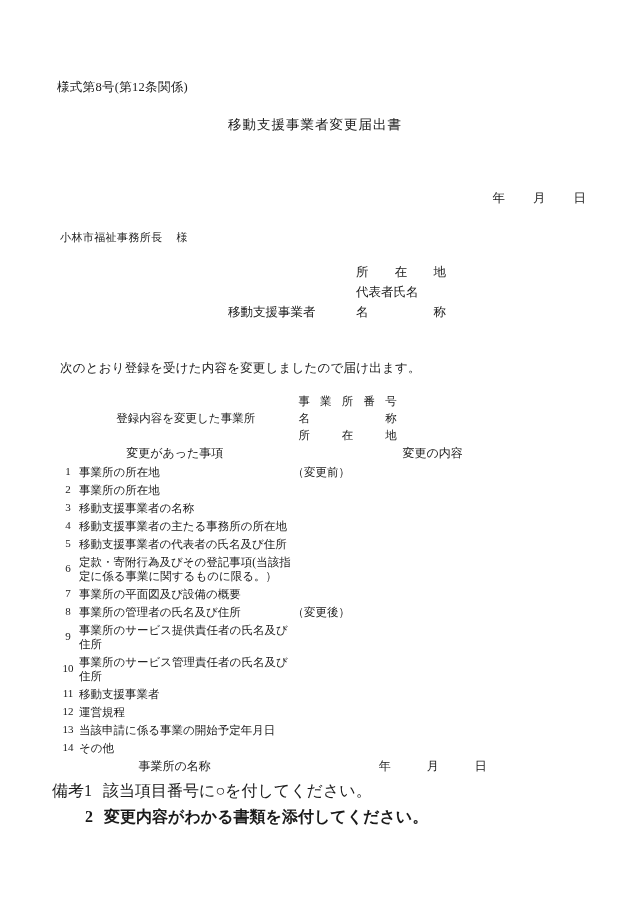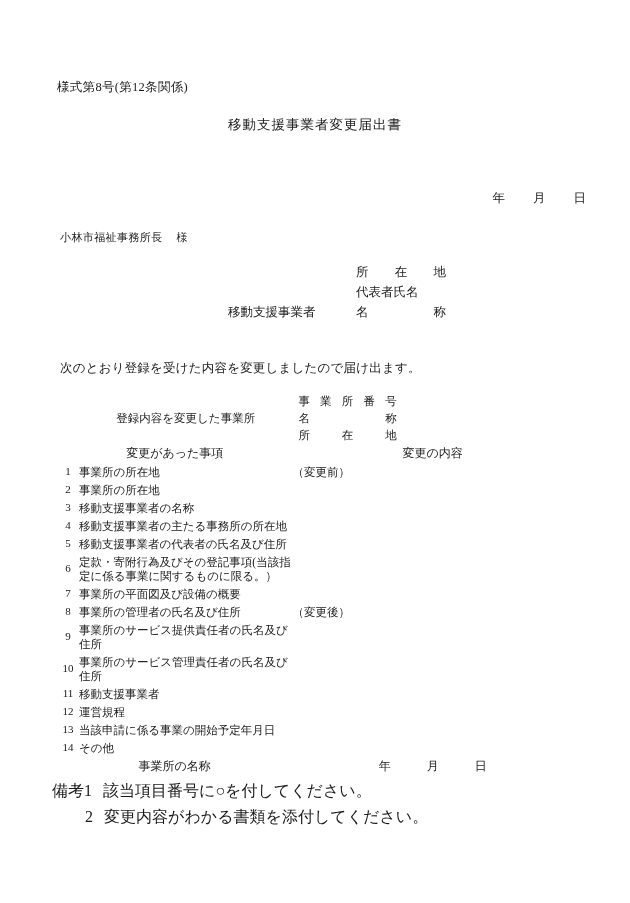--- a/index.html
+++ b/index.html
@@ -132,21 +132,21 @@
   .content-label { padding-left: 5px; font-size: 11.5px; }
 
   
   .remarks {
     position: absolute;
     left: 52px;
     top: 778px;
     font-size: 16px;
     line-height: 1.65;
   }
-  .remarks .r2 { padding-left: 33px; }
+  .remarks .r2 { padding-left: 33px; font-weight: bold; }
   .remarks .lg { display: inline-block; width: 11px; }
 </style>
 </head>
 <body>
 
 <div class="page">
 
   <div class="form-no">様式第8号(第12条関係)</div>
 
   <div class="doc-title">移動支援事業者変更届出書</div>

